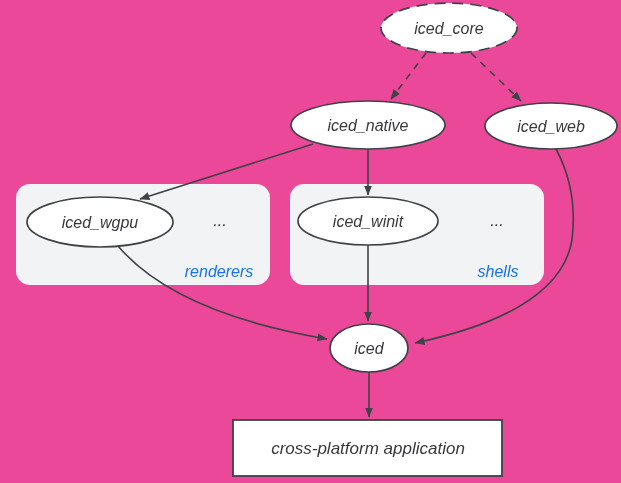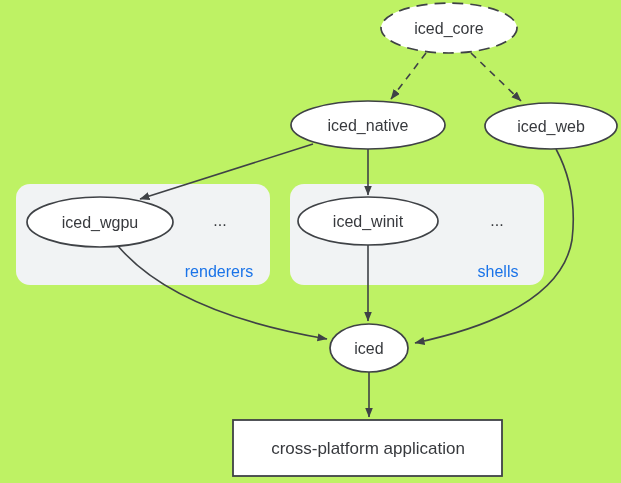--- a/index.html
+++ b/index.html
@@ -5,22 +5,23 @@
   html, body {
     margin: 0;
     padding: 0;
     background: #ffffff;
     font-family: "Liberation Sans", sans-serif;
   }
   .stage {
     position: relative;
     width: 621px;
     height: 483px;
-    background: #bef264;
+    background: #ec4899;
     overflow: hidden;
+    font-style: italic;
   }
   svg { display: block; }
 
   .group-box   { fill: var(--group-fill, #f1f3f4); stroke: none; }
   .node-shape  { fill: #ffffff; stroke: var(--stroke, #3f4246); stroke-width: 1.7px; }
   .node-dashed { stroke-dasharray: 11 7; }
   .app-box     { fill: #ffffff; stroke: var(--stroke, #3f4246); stroke-width: 1.8px; }
 
   .edge {
     fill: none;

